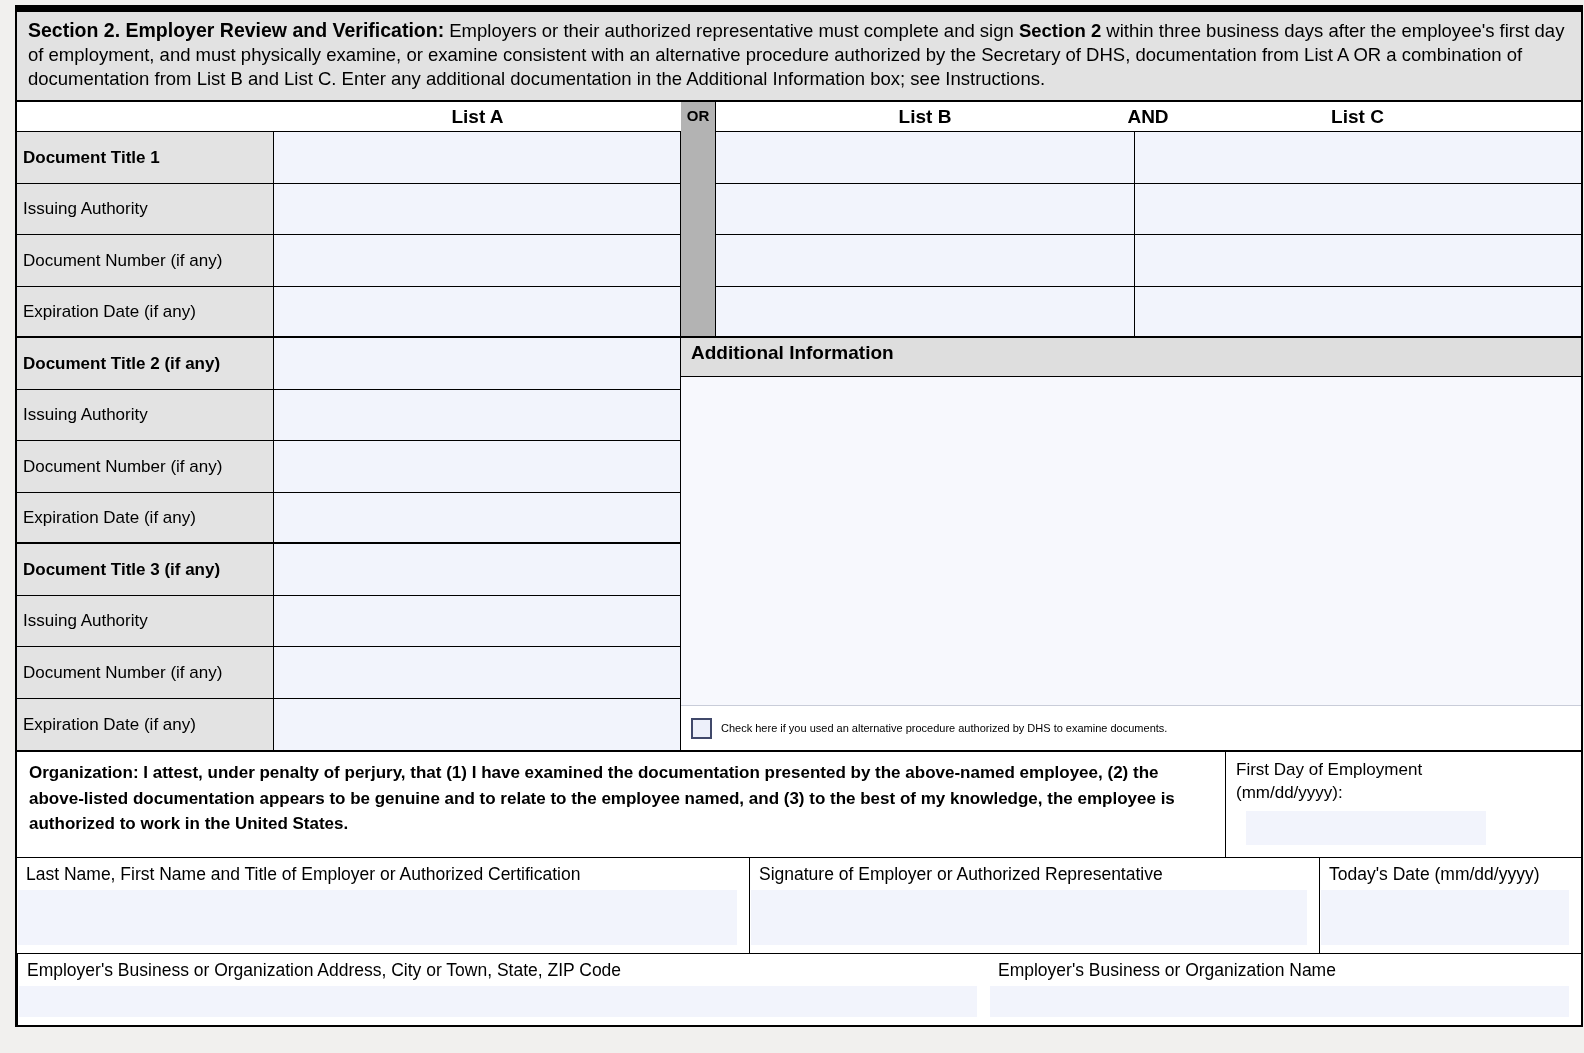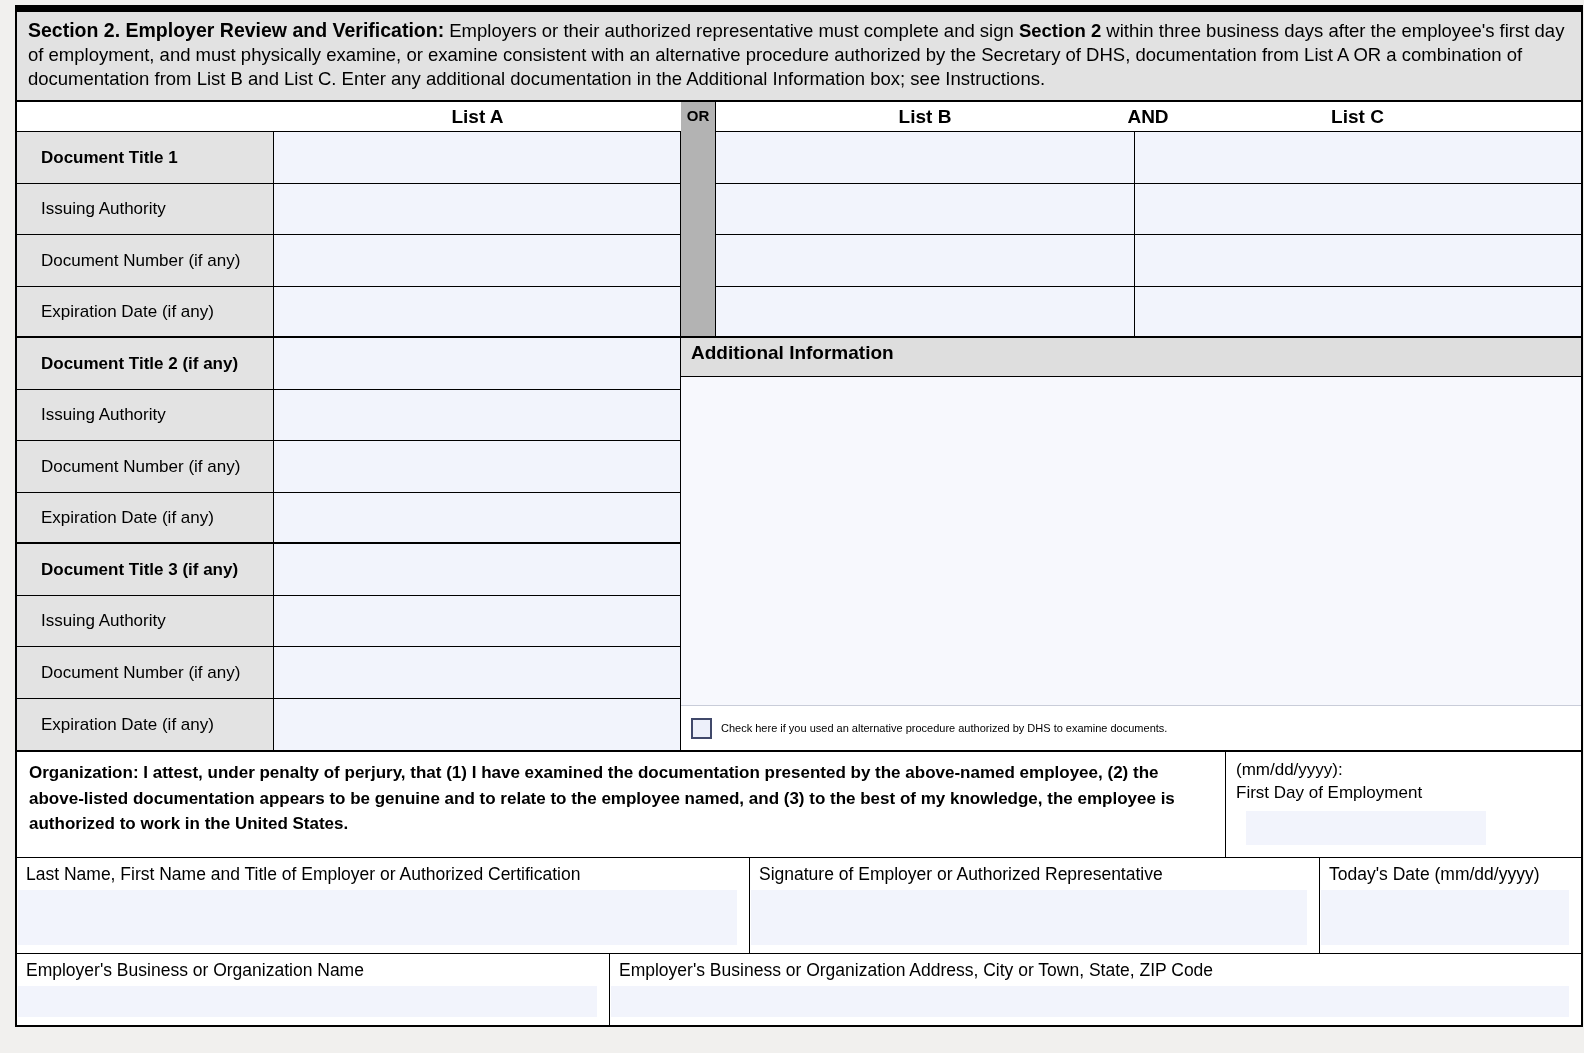--- a/index.html
+++ b/index.html
@@ -12,21 +12,21 @@
   .section-header{background:var(--header-gray);padding:6px 11px 9px;font-size:18.5px;line-height:1.3;border-bottom:2px solid #000;}
   .section-header .title{font-weight:bold;font-size:19.5px;}
   .b{font-weight:bold;}
   .doc-table{display:grid;grid-template-columns:257px 407px 35px 418px 1fr;grid-template-rows:30px repeat(12,51.5px);border-bottom:2px solid #000;}
   .hcell{display:flex;align-items:center;justify-content:center;font-weight:bold;font-size:19px;border-bottom:1px solid #000;background:#fff;}
   .h-lista{grid-column:1/3;grid-row:1;padding-left:257px;}
   .h-listb{grid-column:4;grid-row:1;}
   .h-listc{grid-column:5;grid-row:1;position:relative;}
   .and-label{position:absolute;left:14px;top:50%;transform:translate(-50%,-50%);font-weight:bold;font-size:19px;background:#fff;padding:0 4px;}
   .or-strip{grid-column:3;grid-row:1/6;background:var(--or-gray);border-right:1px solid #000;border-bottom:2px solid #000;text-align:center;font-weight:bold;font-size:15px;padding-top:5px;}
-  .lbl{grid-column:1;background:var(--label-gray);border-right:1px solid #000;border-bottom:1px solid #000;display:flex;align-items:center;padding:0 24px;font-size:17px;}
+  .lbl{grid-column:1;background:var(--label-gray);border-right:1px solid #000;border-bottom:1px solid #000;display:flex;align-items:center;padding:0 6px;font-size:17px;}
   .ina{grid-column:2;background:var(--input-blue);border-right:1px solid #000;border-bottom:1px solid #000;}
   .inb{grid-column:4;background:var(--input-blue);border-bottom:1px solid #000;}
   .inc{grid-column:5;background:var(--input-blue);border-left:1px solid #000;border-bottom:1px solid #000;}
   .thick{border-bottom-width:2px;}
   .last{border-bottom:none;}
   .ai{grid-column:3/6;grid-row:6/14;display:flex;flex-direction:column;}
   .ai-header{background:#dedede;border-bottom:1px solid #000;font-weight:bold;font-size:19px;padding:4px 10px 12px;}
   .ai-body{flex:1;background:var(--ai-bg);}
   .ai-check-row{height:45px;background:#fff;display:flex;align-items:center;padding:0 10px;border-top:1px solid #c9cdd9;}
   .checkbox{width:21px;height:21px;border:2px solid var(--cb-border);background:var(--cb-fill);margin-right:9px;flex:none;}
@@ -115,45 +115,45 @@
       </div>
     </div>
   </div>
 
   <div class="cert-row">
     <div class="cert-text">
       <span>Organization:</span>
       <span>I attest, under penalty of perjury, that (1) I have examined the documentation presented by the above-named employee, (2) the above-listed documentation appears to be genuine and to relate to the employee named, and (3) to the best of my knowledge, the employee is authorized to work in the United States.</span>
     </div>
     <div class="first-day">
+      <div>First Day of Employment</div>
       <div>(mm/dd/yyyy):</div>
-      <div>First Day of Employment</div>
       <div class="fd-input"></div>
     </div>
   </div>
 
   <div class="emp-row-1">
     <div class="emp-cell w1">
       <div>Last Name, First Name and Title of Employer or Authorized Certification</div>
       <div class="block-input"></div>
     </div>
     <div class="emp-cell w2">
       <div>Signature of Employer or Authorized Representative</div>
       <div class="block-input"></div>
     </div>
     <div class="emp-cell w3">
       <div>Today's Date (mm/dd/yyyy)</div>
       <div class="block-input"></div>
     </div>
   </div>
 
   <div class="emp-row-2">
+    <div class="emp-cell w5">
+      <div>Employer's Business or Organization Address, City or Town, State, ZIP Code</div>
+      <div class="block-input"></div>
+    </div>
     <div class="emp-cell w4">
       <div>Employer's Business or Organization Name</div>
-      <div class="block-input"></div>
-    </div>
-    <div class="emp-cell w5">
-      <div>Employer's Business or Organization Address, City or Town, State, ZIP Code</div>
       <div class="block-input"></div>
     </div>
   </div>
 
 </div>
 
 </body></html>

